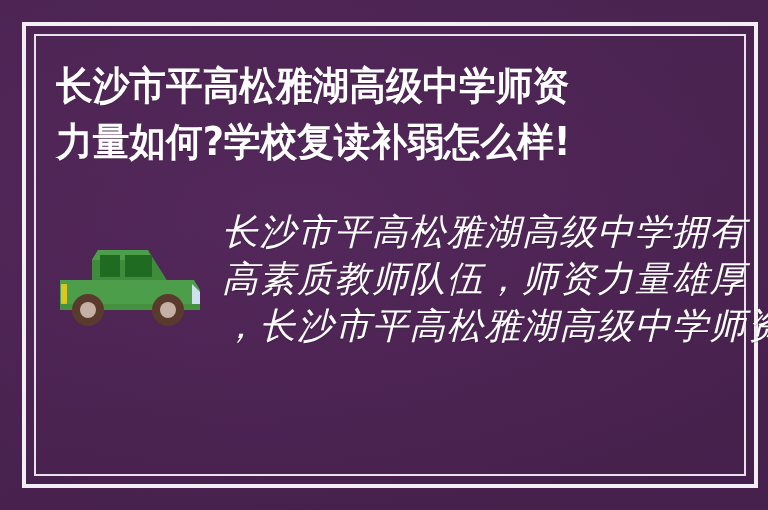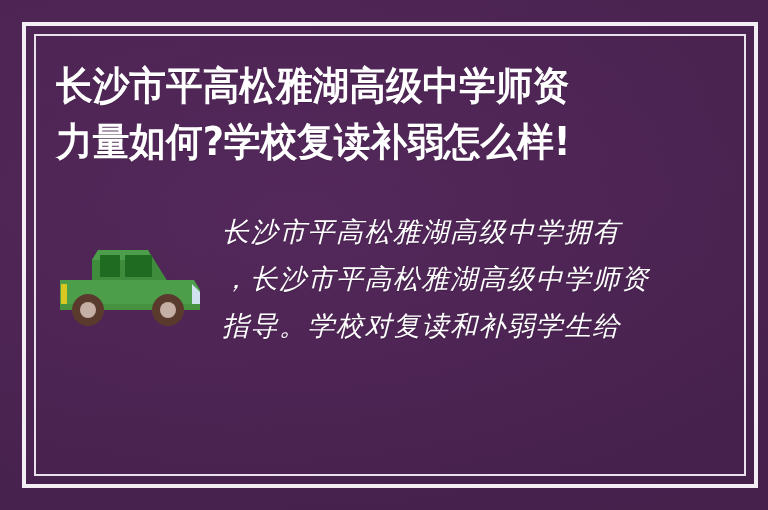--- a/index.html
+++ b/index.html
@@ -83,21 +83,21 @@
     position: absolute;
     left: 222px;
     top: 208px;
     width: 450px;
   }
   .body-line {
     color: #ffffff;
     font-family: "DejaVu Serif", "Liberation Serif", serif;
     font-style: italic;
     font-weight: 400;
-    font-size: 27px;
+    font-size: 36px;
     line-height: 47px;
     letter-spacing: 1.5px;
     white-space: nowrap;
     text-shadow: 0 1px 1px rgba(0,0,0,0.22);
   }
 </style>
 </head>
 <body>
 
 <div id="poster">
@@ -135,17 +135,17 @@
       <circle cx="36" cy="82" r="16" fill="#5B3A2E"></circle>
       <circle cx="36" cy="82" r="8" fill="#C6AFA4"></circle>
 
       <circle cx="116" cy="82" r="16" fill="#5B3A2E"></circle>
       <circle cx="116" cy="82" r="8" fill="#C6AFA4"></circle>
     </svg>
   </div>
 
   <div class="body-block">
     <div class="body-line">长沙市平高松雅湖高级中学拥有</div>
+    <div class="body-line">高素质教师队伍，师资力量雄厚</div>
     <div class="body-line">，长沙市平高松雅湖高级中学师资</div>
-    <div class="body-line">指导。学校对复读和补弱学生给</div>
   </div>
 
 </div>
 
 </body></html>

